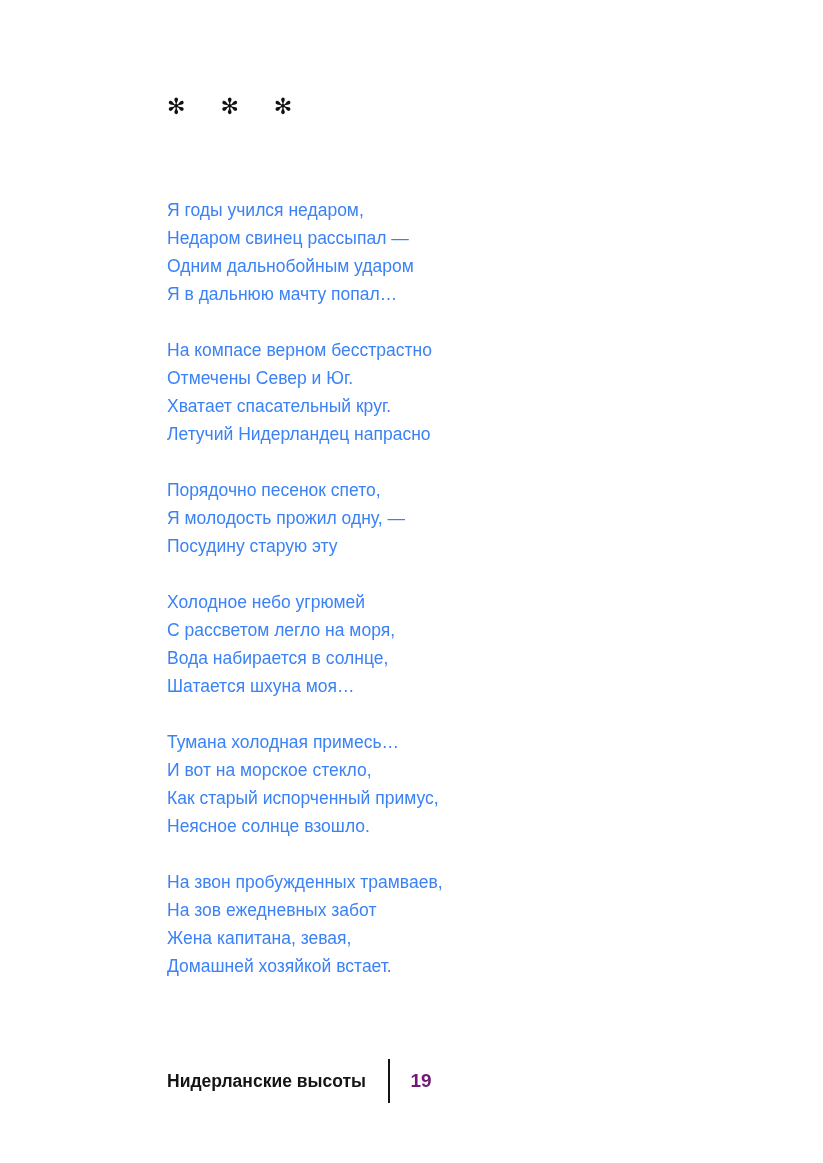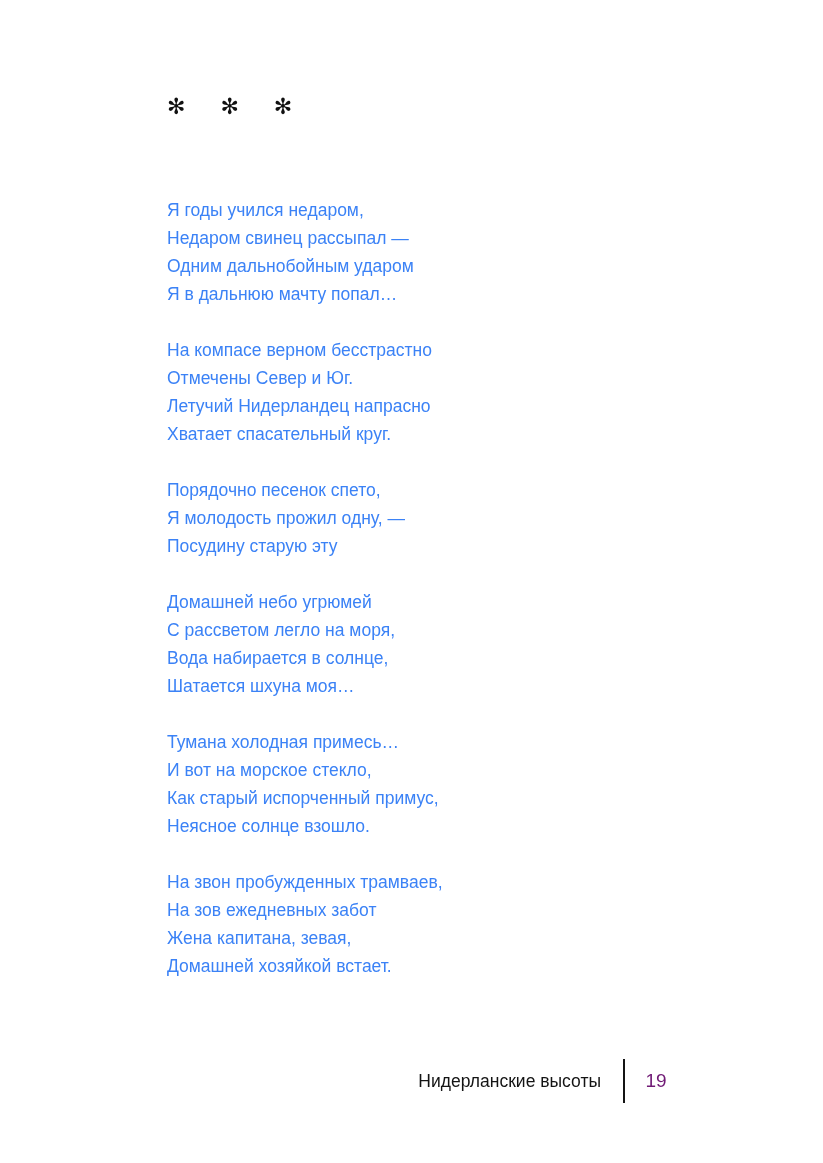--- a/index.html
+++ b/index.html
@@ -50,21 +50,21 @@
     white-space: pre-wrap;
   }
   .footer {
     position: absolute;
     left: 167px;
     right: 136px;
     bottom: 60px;
     height: 44px;
     display: flex;
     align-items: center;
-    justify-content: flex-end;
+    font-weight: bold;
   }
   .footer-title {
     font-size: 17.5px;
     color: #141414;
     padding-right: 22px;
   }
   .footer-rule {
     width: 2px;
     height: 44px;
     background: #141414;
@@ -90,32 +90,32 @@
       <div class="stanza">
         <div class="line">Я годы учился недаром,</div>
         <div class="line">Недаром свинец рассыпал —</div>
         <div class="line">Одним дальнобойным ударом</div>
         <div class="line">Я в дальнюю мачту попал…</div>
       </div>
 
       <div class="stanza">
         <div class="line">На компасе верном бесстрастно</div>
         <div class="line">Отмечены Север и Юг.</div>
+        <div class="line">Хватает спасательный круг.</div>
         <div class="line">Летучий Нидерландец напрасно</div>
-        <div class="line">Хватает спасательный круг.</div>
       </div>
 
       <div class="stanza">
         <div class="line">Порядочно песенок спето,</div>
         <div class="line">Я молодость прожил одну, —</div>
         <div class="line">Посудину старую эту</div>
       </div>
 
       <div class="stanza">
-        <div class="line">Домашней небо угрюмей</div>
+        <div class="line">Холодное небо угрюмей</div>
         <div class="line">С рассветом легло на моря,</div>
         <div class="line">Вода набирается в солнце,</div>
         <div class="line">Шатается шхуна моя…</div>
       </div>
 
       <div class="stanza">
         <div class="line">Тумана холодная примесь…</div>
         <div class="line">И вот на морское стекло,</div>
         <div class="line">Как старый испорченный примус,</div>
         <div class="line">Неясное солнце взошло.</div>

